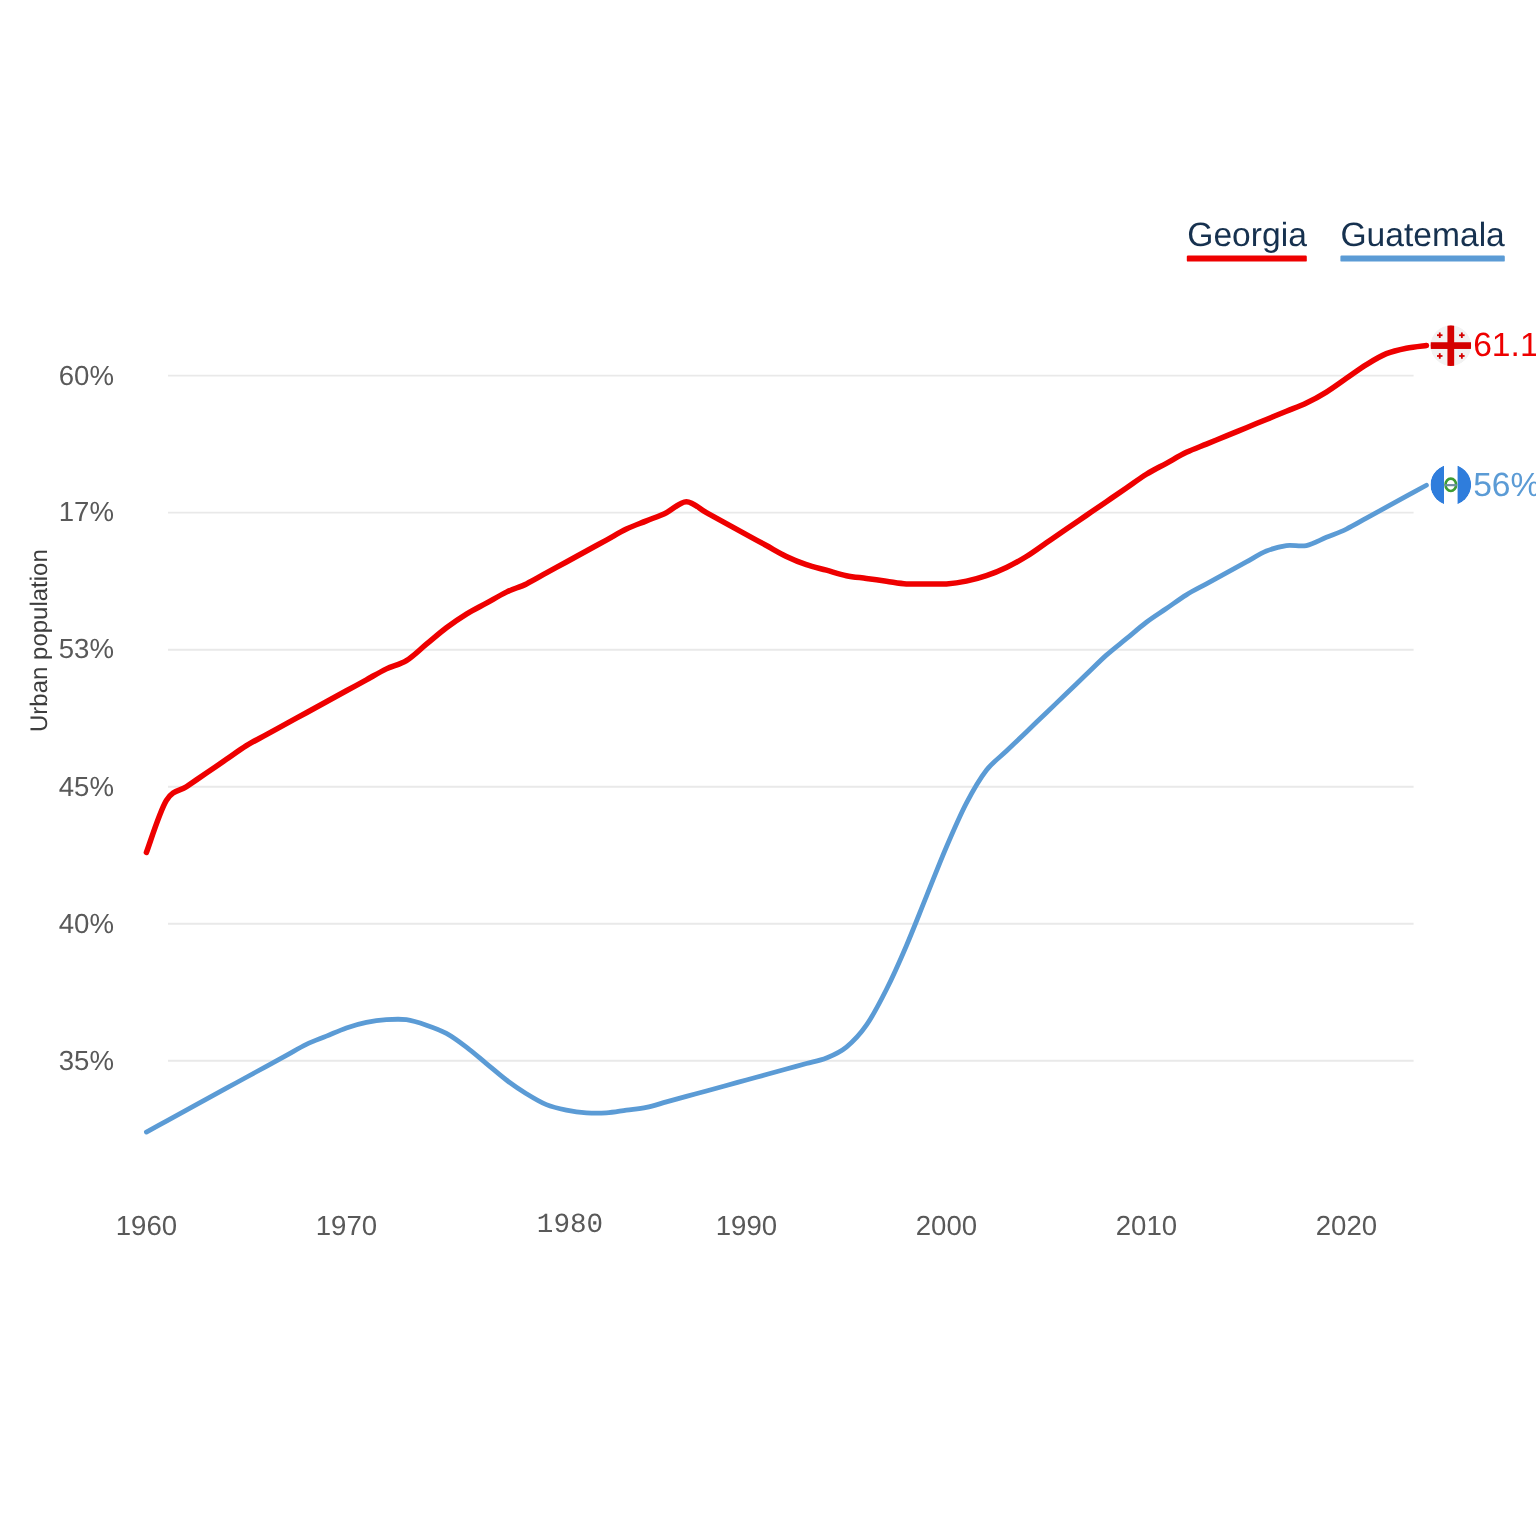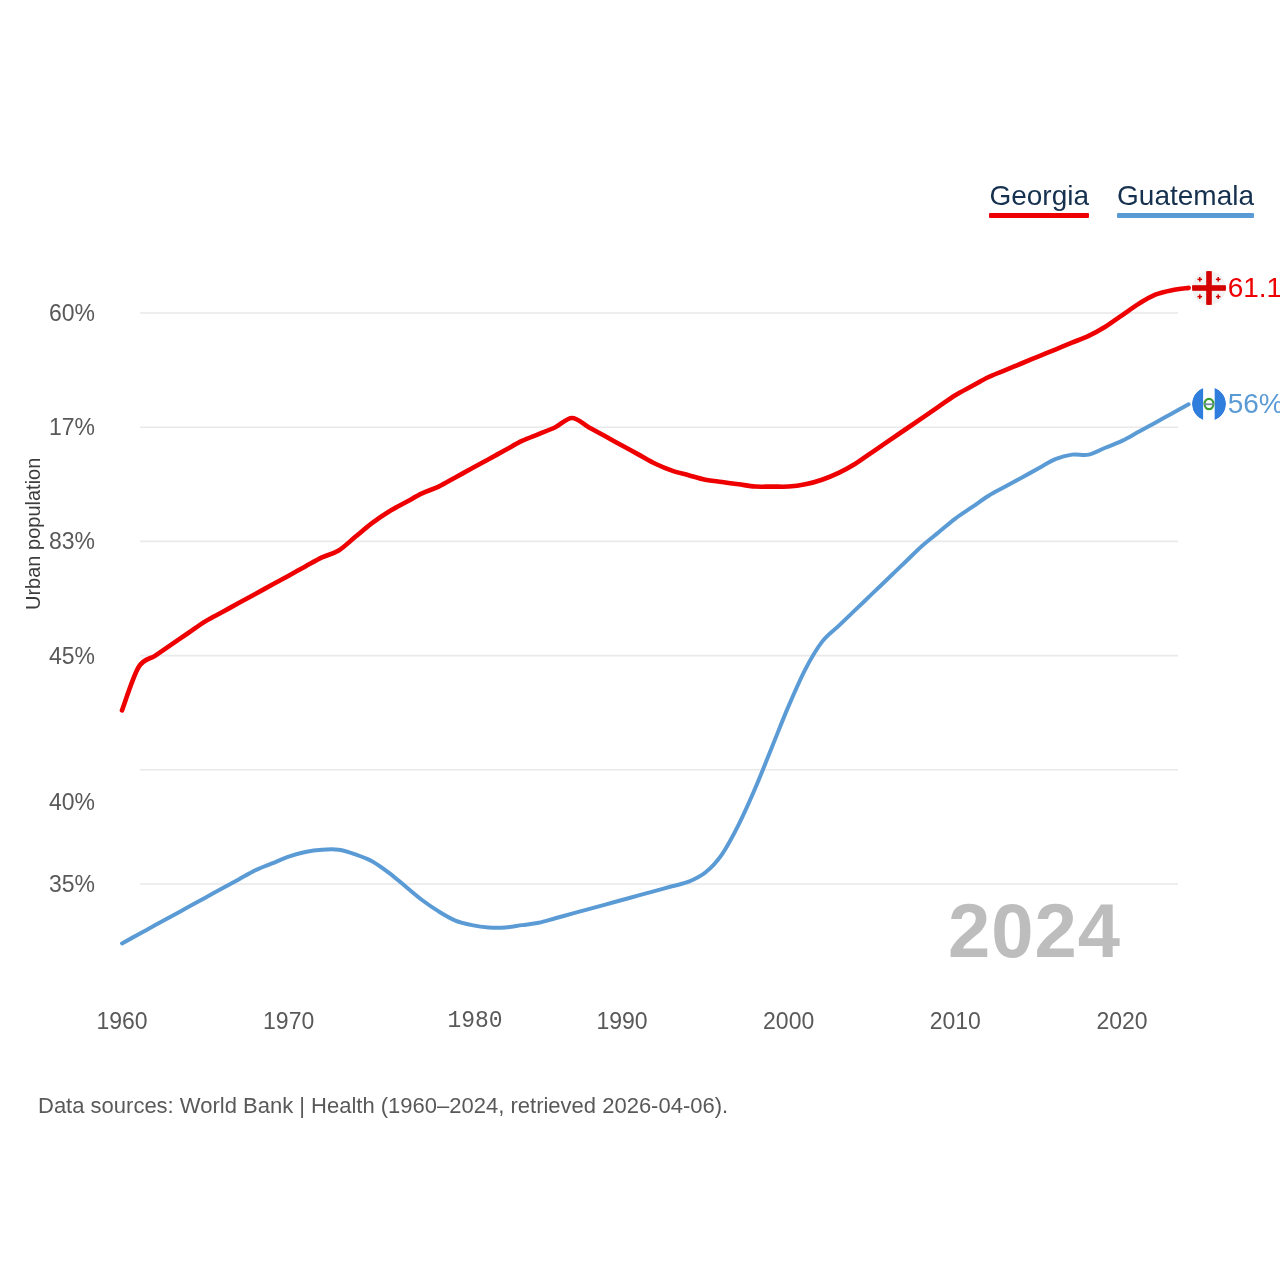--- a/index.html
+++ b/index.html
@@ -150,38 +150,37 @@
       <line x1="140" x2="1178" y1="655.6" y2="655.6" stroke="#e9e9e9" stroke-width="1.6"></line>
       <line x1="140" x2="1178" y1="769.8" y2="769.8" stroke="#e9e9e9" stroke-width="1.6"></line>
       <line x1="140" x2="1178" y1="884" y2="884" stroke="#e9e9e9" stroke-width="1.6"></line>
       <path d="M 122.00 710.42 C 124.78 703.18, 133.11 676.16, 138.67 667.02 C 144.22 657.88, 149.78 659.41, 155.33 655.60 C 160.89 651.79, 166.44 647.99, 172.00 644.18 C 177.56 640.37, 183.11 636.57, 188.67 632.76 C 194.22 628.95, 199.78 624.77, 205.33 621.34 C 210.89 617.91, 216.44 615.25, 222.00 612.20 C 227.56 609.16, 233.11 606.11, 238.67 603.07 C 244.22 600.02, 249.78 596.98, 255.33 593.93 C 260.89 590.89, 266.44 587.84, 272.00 584.80 C 277.56 581.75, 283.11 578.71, 288.67 575.66 C 294.22 572.61, 299.78 569.57, 305.33 566.52 C 310.89 563.48, 316.44 560.05, 322.00 557.39 C 327.56 554.72, 333.11 553.96, 338.67 550.54 C 344.22 547.11, 349.78 541.40, 355.33 536.83 C 360.89 532.26, 366.44 527.32, 372.00 523.13 C 377.56 518.94, 383.11 515.13, 388.67 511.71 C 394.22 508.28, 399.78 505.62, 405.33 502.57 C 410.89 499.53, 416.44 496.10, 422.00 493.44 C 427.56 490.77, 433.11 489.25, 438.67 486.58 C 444.22 483.92, 449.78 480.49, 455.33 477.45 C 460.89 474.40, 466.44 471.36, 472.00 468.31 C 477.56 465.27, 483.11 462.22, 488.67 459.18 C 494.22 456.13, 499.78 453.09, 505.33 450.04 C 510.89 446.99, 516.44 443.57, 522.00 440.90 C 527.56 438.24, 533.11 436.34, 538.67 434.05 C 544.22 431.77, 549.78 429.86, 555.33 427.20 C 560.89 424.54, 566.44 418.06, 572.00 418.06 C 577.56 418.06, 583.11 424.15, 588.67 427.20 C 594.22 430.25, 599.78 433.29, 605.33 436.34 C 610.89 439.38, 616.44 442.43, 622.00 445.47 C 627.56 448.52, 633.11 451.56, 638.67 454.61 C 644.22 457.65, 649.78 461.08, 655.33 463.74 C 660.89 466.41, 666.44 468.69, 672.00 470.60 C 677.56 472.50, 683.11 473.64, 688.67 475.16 C 694.22 476.69, 699.78 478.59, 705.33 479.73 C 710.89 480.87, 716.44 481.25, 722.00 482.02 C 727.56 482.78, 733.11 483.54, 738.67 484.30 C 744.22 485.06, 749.78 486.20, 755.33 486.58 C 760.89 486.96, 766.44 486.58, 772.00 486.58 C 777.56 486.58, 783.11 486.96, 788.67 486.58 C 794.22 486.20, 799.78 485.44, 805.33 484.30 C 810.89 483.16, 816.44 481.64, 822.00 479.73 C 827.56 477.83, 833.11 475.54, 838.67 472.88 C 844.22 470.22, 849.78 467.17, 855.33 463.74 C 860.89 460.32, 866.44 456.13, 872.00 452.32 C 877.56 448.52, 883.11 444.71, 888.67 440.90 C 894.22 437.10, 899.78 433.29, 905.33 429.48 C 910.89 425.68, 916.44 421.87, 922.00 418.06 C 927.56 414.26, 933.11 410.45, 938.67 406.64 C 944.22 402.84, 949.78 398.65, 955.33 395.22 C 960.89 391.80, 966.44 389.13, 972.00 386.09 C 977.56 383.04, 983.11 379.62, 988.67 376.95 C 994.22 374.29, 999.78 372.38, 1005.33 370.10 C 1010.89 367.82, 1016.44 365.53, 1022.00 363.25 C 1027.56 360.96, 1033.11 358.68, 1038.67 356.40 C 1044.22 354.11, 1049.78 351.83, 1055.33 349.54 C 1060.89 347.26, 1066.44 344.98, 1072.00 342.69 C 1077.56 340.41, 1083.11 338.50, 1088.67 335.84 C 1094.22 333.18, 1099.78 330.13, 1105.33 326.70 C 1110.89 323.28, 1116.44 319.09, 1122.00 315.28 C 1127.56 311.48, 1133.11 307.29, 1138.67 303.86 C 1144.22 300.44, 1149.78 297.01, 1155.33 294.73 C 1160.89 292.44, 1166.44 291.30, 1172.00 290.16 C 1177.56 289.02, 1185.89 288.26, 1188.67 287.88" fill="none" stroke="#ee0000" stroke-width="4.6" stroke-linecap="round" stroke-linejoin="round"></path>
       <path d="M 122.00 943.38 C 124.78 941.86, 133.11 937.29, 138.67 934.25 C 144.22 931.20, 149.78 928.16, 155.33 925.11 C 160.89 922.07, 166.44 919.02, 172.00 915.98 C 177.56 912.93, 183.11 909.89, 188.67 906.84 C 194.22 903.79, 199.78 900.75, 205.33 897.70 C 210.89 894.66, 216.44 891.61, 222.00 888.57 C 227.56 885.52, 233.11 882.48, 238.67 879.43 C 244.22 876.39, 249.78 872.96, 255.33 870.30 C 260.89 867.63, 266.44 865.73, 272.00 863.44 C 277.56 861.16, 283.11 858.50, 288.67 856.59 C 294.22 854.69, 299.78 853.17, 305.33 852.02 C 310.89 850.88, 316.44 850.12, 322.00 849.74 C 327.56 849.36, 333.11 848.98, 338.67 849.74 C 344.22 850.50, 349.78 852.40, 355.33 854.31 C 360.89 856.21, 366.44 858.11, 372.00 861.16 C 377.56 864.21, 383.11 868.39, 388.67 872.58 C 394.22 876.77, 399.78 881.72, 405.33 886.28 C 410.89 890.85, 416.44 895.80, 422.00 899.99 C 427.56 904.18, 433.11 907.98, 438.67 911.41 C 444.22 914.83, 449.78 918.26, 455.33 920.54 C 460.89 922.83, 466.44 923.97, 472.00 925.11 C 477.56 926.25, 483.11 927.02, 488.67 927.40 C 494.22 927.78, 499.78 927.78, 505.33 927.40 C 510.89 927.02, 516.44 925.87, 522.00 925.11 C 527.56 924.35, 533.11 923.97, 538.67 922.83 C 544.22 921.69, 549.78 919.78, 555.33 918.26 C 560.89 916.74, 566.44 915.21, 572.00 913.69 C 577.56 912.17, 583.11 910.65, 588.67 909.12 C 594.22 907.60, 599.78 906.08, 605.33 904.56 C 610.89 903.03, 616.44 901.51, 622.00 899.99 C 627.56 898.47, 633.11 896.94, 638.67 895.42 C 644.22 893.90, 649.78 892.37, 655.33 890.85 C 660.89 889.33, 666.44 887.81, 672.00 886.28 C 677.56 884.76, 683.11 884.00, 688.67 881.72 C 694.22 879.43, 699.78 877.15, 705.33 872.58 C 710.89 868.01, 716.44 862.30, 722.00 854.31 C 727.56 846.31, 733.11 835.66, 738.67 824.62 C 744.22 813.58, 749.78 801.01, 755.33 788.07 C 760.89 775.13, 766.44 760.66, 772.00 746.96 C 777.56 733.26, 783.11 718.79, 788.67 705.85 C 794.22 692.91, 799.78 679.96, 805.33 669.30 C 810.89 658.65, 816.44 649.13, 822.00 641.90 C 827.56 634.66, 833.11 631.24, 838.67 625.91 C 844.22 620.58, 849.78 615.25, 855.33 609.92 C 860.89 604.59, 866.44 599.26, 872.00 593.93 C 877.56 588.60, 883.11 583.27, 888.67 577.94 C 894.22 572.61, 899.78 567.29, 905.33 561.96 C 910.89 556.63, 916.44 550.92, 922.00 545.97 C 927.56 541.02, 933.11 536.83, 938.67 532.26 C 944.22 527.70, 949.78 522.75, 955.33 518.56 C 960.89 514.37, 966.44 510.95, 972.00 507.14 C 977.56 503.33, 983.11 499.15, 988.67 495.72 C 994.22 492.29, 999.78 489.63, 1005.33 486.58 C 1010.89 483.54, 1016.44 480.49, 1022.00 477.45 C 1027.56 474.40, 1033.11 471.36, 1038.67 468.31 C 1044.22 465.27, 1049.78 461.46, 1055.33 459.18 C 1060.89 456.89, 1066.44 455.37, 1072.00 454.61 C 1077.56 453.85, 1083.11 455.75, 1088.67 454.61 C 1094.22 453.47, 1099.78 450.04, 1105.33 447.76 C 1110.89 445.47, 1116.44 443.57, 1122.00 440.90 C 1127.56 438.24, 1133.11 434.81, 1138.67 431.77 C 1144.22 428.72, 1149.78 425.68, 1155.33 422.63 C 1160.89 419.59, 1166.44 416.54, 1172.00 413.50 C 1177.56 410.45, 1185.89 405.88, 1188.67 404.36" fill="none" stroke="#5b9bd5" stroke-width="4.0" stroke-linecap="round" stroke-linejoin="round"></path>
     </svg>
 
   <div id="y-tick-layer">
       <div class="y-tick-label" style="top: 313px;">60%</div>
       <div class="y-tick-label" style="top: 427.2px;">17%</div>
-      <div class="y-tick-label" style="top: 541.4px;">83%</div>
+      <div class="y-tick-label" style="top: 541.4px;">53%</div>
       <div class="y-tick-label" style="top: 655.6px;">45%</div>
-      <div class="y-tick-label" style="top: 769.8px; margin-top: 32px;">40%</div>
+      <div class="y-tick-label" style="top: 769.8px;">40%</div>
       <div class="y-tick-label" style="top: 884px;">35%</div>
     </div>
   <div id="x-tick-layer">
       <div class="x-tick-label" style="left: 122px;">1960</div>
       <div class="x-tick-label" style="left: 288.667px;">1970</div>
       <div class="x-tick-label" style="left: 475px; font-family: Liberation Mono, monospace;">1980</div>
       <div class="x-tick-label" style="left: 622px;">1990</div>
       <div class="x-tick-label" style="left: 788.667px;">2000</div>
       <div class="x-tick-label" style="left: 955.333px;">2010</div>
       <div class="x-tick-label" style="left: 1122px;">2020</div>
     </div>
 
   <div class="axis-title">Urban population</div>
 
-  <div class="watermark">2024</div>
 
   <div class="endpoint" id="endpoint-0" style="left: 1191.67px; top: 287.876px;">
     <span class="flag" id="flag-0"><svg viewBox="0 0 34 34" width="34" height="34">
           <circle cx="17" cy="17" r="17" fill="#f2f2f2"></circle>
           <rect x="14.2" y="0" width="5.6" height="34" fill="#d40000"></rect>
           <rect x="0" y="14.2" width="34" height="5.6" fill="#d40000"></rect>
           <g fill="#d40000">
             <rect x="5.5" y="7.6" width="4.6" height="1.5"></rect>
             <rect x="7.05" y="6.05" width="1.5" height="4.6"></rect>
             <rect x="23.9" y="7.6" width="4.6" height="1.5"></rect>
@@ -205,16 +204,15 @@
             <rect x="11.33" y="0" width="11.34" height="34" fill="#ffffff"></rect>
             <rect x="22.67" y="0" width="11.33" height="34" fill="#2f7ddc"></rect>
             <ellipse cx="17" cy="17" rx="4.4" ry="5.2" fill="none" stroke="#3f9c35" stroke-width="2.2"></ellipse>
             <rect x="12" y="16.4" width="10" height="1.8" fill="#6d8ea0"></rect>
           </g>
         </svg></span>
     <span class="endpoint-value" style="color: rgb(91, 155, 213);">56%</span>
   </div>
 
   <div class="footer">
-    <div>Data sources: World Bank | Health (1960–2024, retrieved 2026-04-06).</div>
   </div>
 
 </div>
 
 </body></html>

